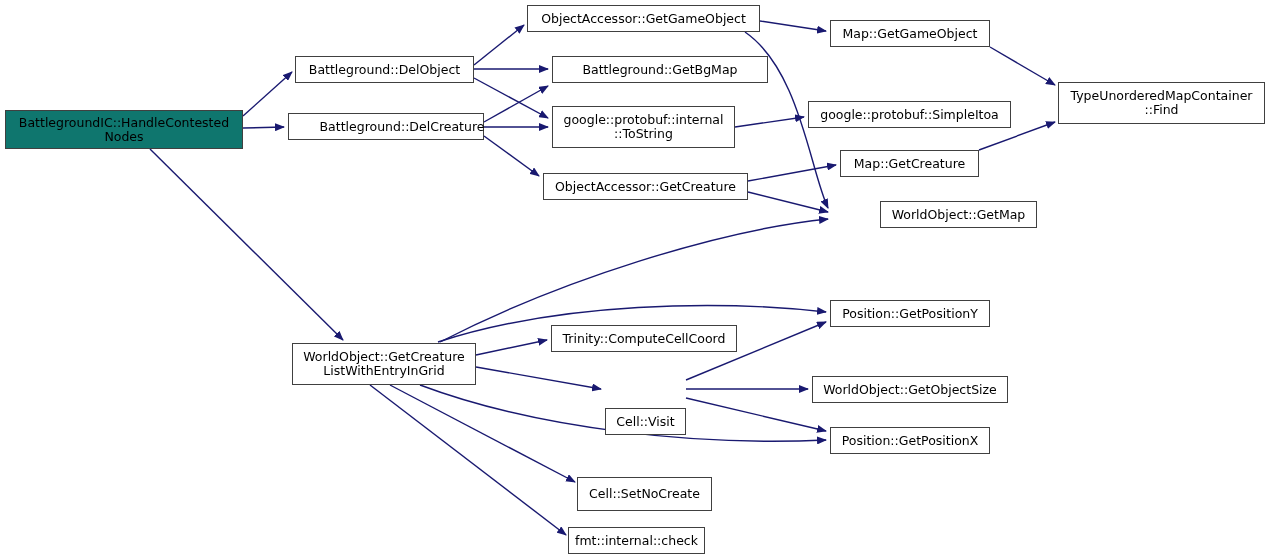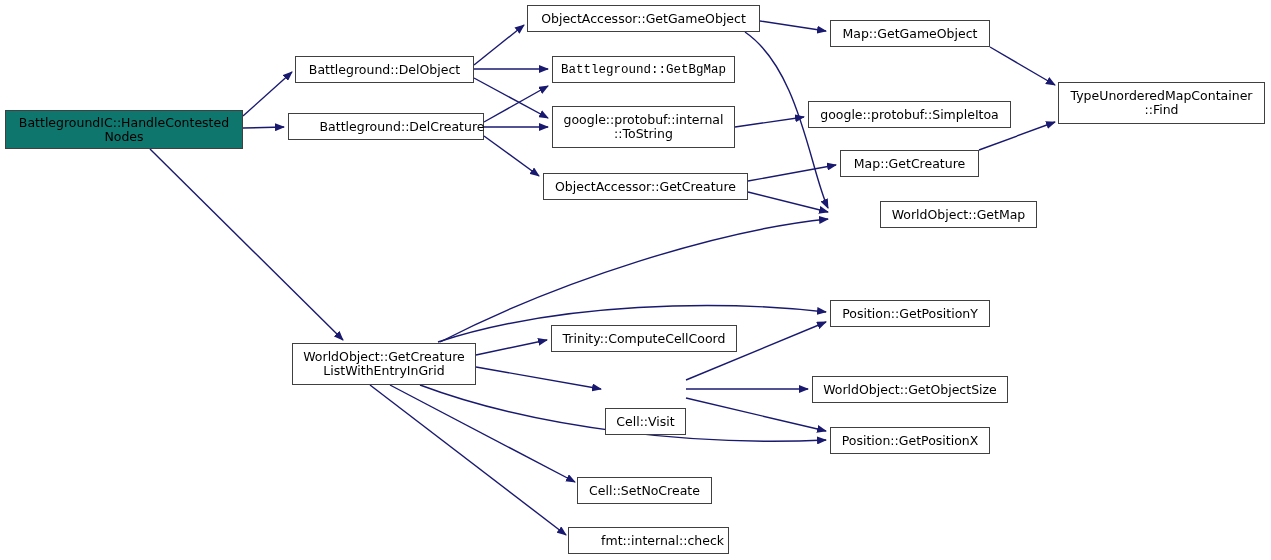--- a/index.html
+++ b/index.html
@@ -86,33 +86,33 @@
         <path d="M686,389 L808,389" fill="none" stroke="#191970" stroke-width="1.4" marker-end="url(#arrow)"></path>
         <path d="M686,398 L826,431" fill="none" stroke="#191970" stroke-width="1.4" marker-end="url(#arrow)"></path>
       </g>
   </svg>
   <div id="node-layer">
       <div class="node current" style="left: 5px; top: 110px; width: 238px; height: 39px;"><span class="node-label">BattlegroundIC::HandleContested
 Nodes</span></div>
       <div class="node" style="left: 295px; top: 56px; width: 179px; height: 27px;"><span class="node-label">Battleground::DelObject</span></div>
       <div class="node" style="left: 288px; top: 113px; width: 196px; height: 27px; padding-left: 32px;"><span class="node-label">Battleground::DelCreature</span></div>
       <div class="node" style="left: 527px; top: 5px; width: 233px; height: 27px;"><span class="node-label">ObjectAccessor::GetGameObject</span></div>
-      <div class="node" style="left: 552px; top: 56px; width: 183px; height: 27px; font-family: Liberation Mono, monospace;"><span class="node-label">Battleground::GetBgMap</span></div>
+      <div class="node" style="left: 552px; top: 56px; width: 216px; height: 27px;"><span class="node-label">Battleground::GetBgMap</span></div>
       <div class="node" style="left: 552px; top: 106px; width: 183px; height: 42px;"><span class="node-label">google::protobuf::internal
 ::ToString</span></div>
       <div class="node" style="left: 543px; top: 173px; width: 205px; height: 27px;"><span class="node-label">ObjectAccessor::GetCreature</span></div>
       <div class="node" style="left: 830px; top: 20px; width: 160px; height: 27px; align-items: center;"><span class="node-label">Map::GetGameObject</span></div>
       <div class="node" style="left: 808px; top: 101px; width: 203px; height: 27px;"><span class="node-label">google::protobuf::SimpleItoa</span></div>
       <div class="node" style="left: 840px; top: 150px; width: 139px; height: 27px;"><span class="node-label">Map::GetCreature</span></div>
       <div class="node" style="left: 832px; top: 201px; width: 157px; height: 27px; margin-left: 48px;"><span class="node-label">WorldObject::GetMap</span></div>
       <div class="node" style="left: 1058px; top: 82px; width: 207px; height: 42px;"><span class="node-label">TypeUnorderedMapContainer
 ::Find</span></div>
       <div class="node" style="left: 292px; top: 343px; width: 184px; height: 42px;"><span class="node-label">WorldObject::GetCreature
 ListWithEntryInGrid</span></div>
       <div class="node" style="left: 551px; top: 325px; width: 186px; height: 27px;"><span class="node-label">Trinity::ComputeCellCoord</span></div>
       <div class="node" style="left: 605px; top: 376px; width: 81px; height: 27px; margin-top: 32px;"><span class="node-label">Cell::Visit</span></div>
-      <div class="node" style="left: 577px; top: 477px; width: 135px; height: 27px;"><span class="node-label">Cell::SetNoCreate</span></div>
-      <div class="node" style="left: 568px; top: 527px; width: 161px; height: 27px; justify-content: flex-end;"><span class="node-label">fmt::internal::check</span></div>
+      <div class="node" style="left: 577px; top: 477px; width: 135px; height: 34px;"><span class="node-label">Cell::SetNoCreate</span></div>
+      <div class="node" style="left: 568px; top: 527px; width: 137px; height: 27px;"><span class="node-label">fmt::internal::check</span></div>
       <div class="node" style="left: 830px; top: 300px; width: 160px; height: 27px;"><span class="node-label">Position::GetPositionY</span></div>
       <div class="node" style="left: 812px; top: 376px; width: 196px; height: 27px;"><span class="node-label">WorldObject::GetObjectSize</span></div>
       <div class="node" style="left: 830px; top: 427px; width: 160px; height: 27px;"><span class="node-label">Position::GetPositionX</span></div>
     </div>
 </div>
 
 </body></html>

